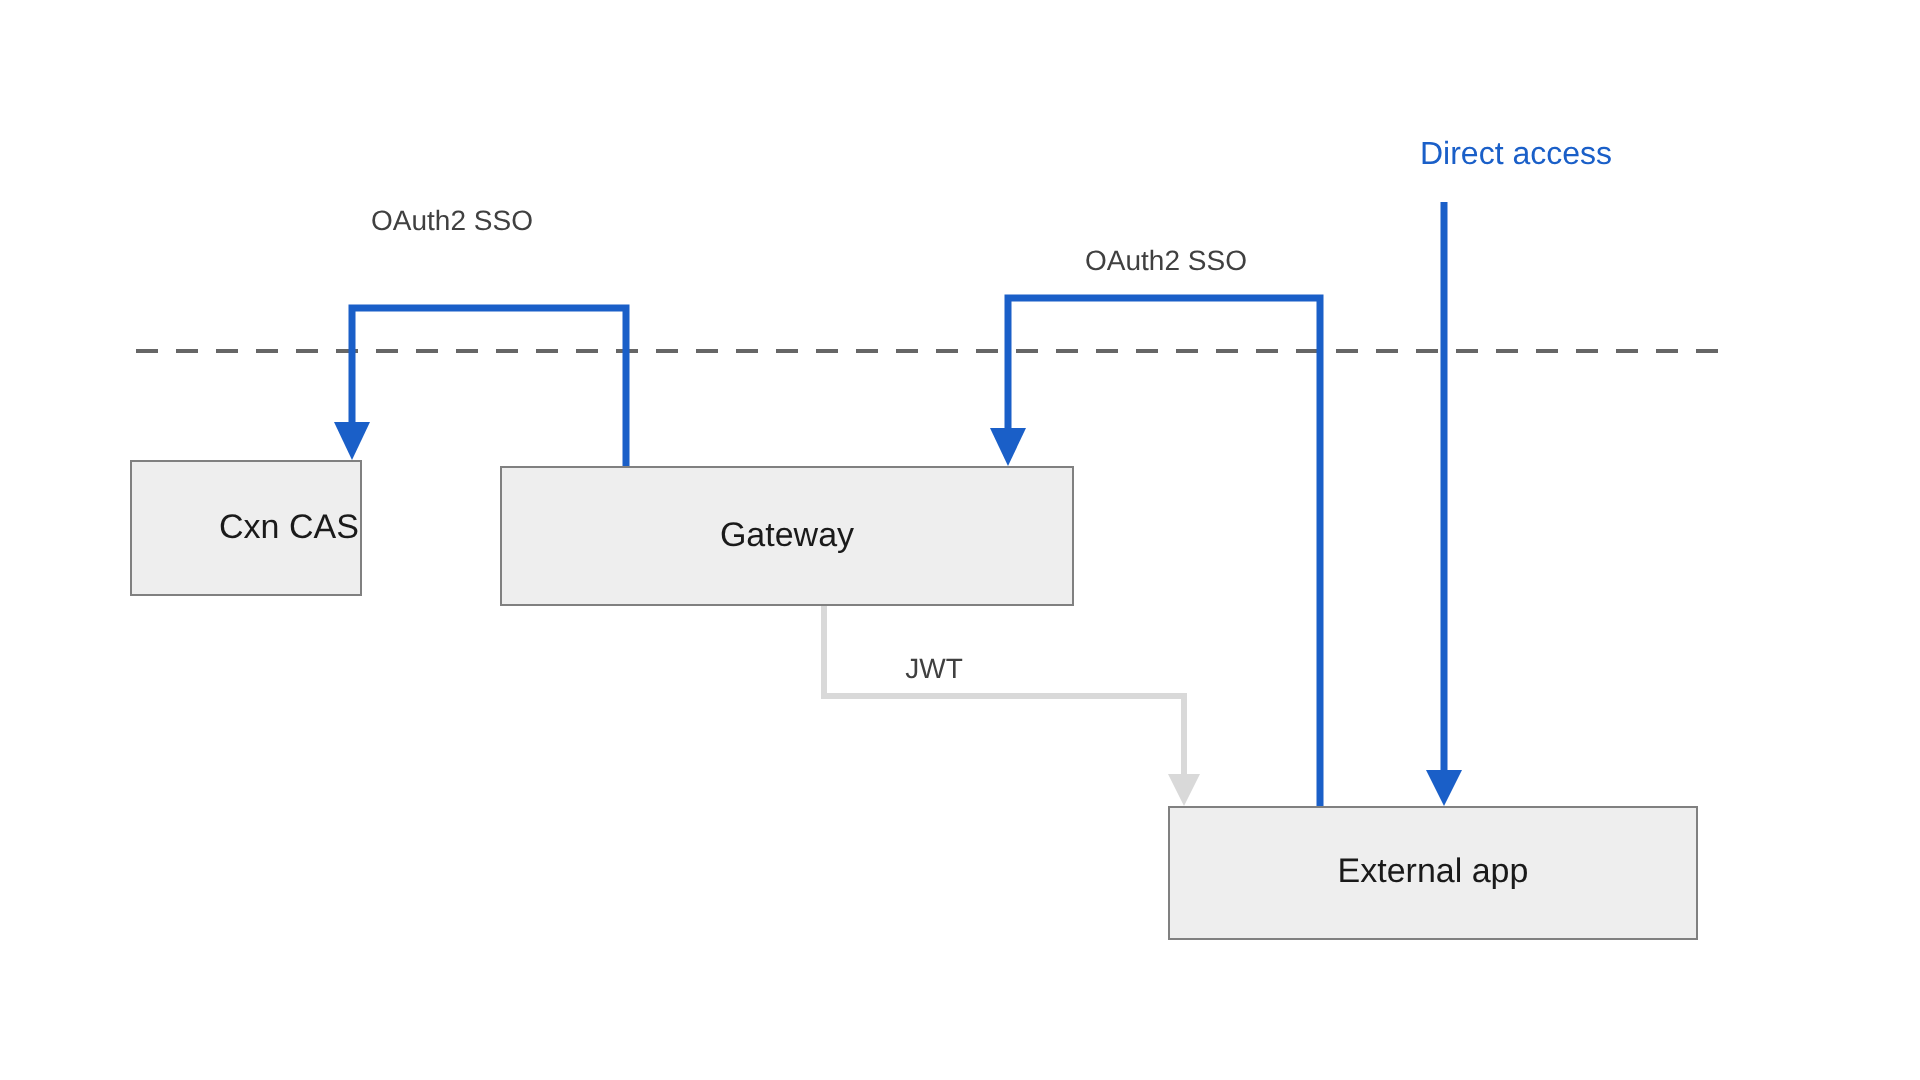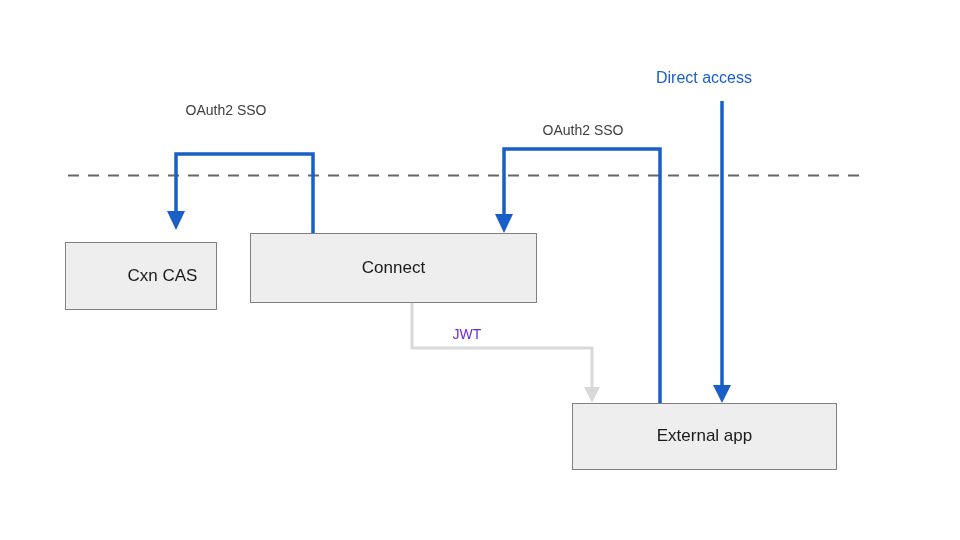--- a/index.html
+++ b/index.html
@@ -51,21 +51,21 @@
     color: #404040;
     text-align: center;
     white-space: nowrap;
     transform: translateX(-50%);
   }
   .edge-label.blue-text {
     color: #1a5fc8;
     font-size: 16px;
   }
   .edge-label.faint-text {
-    color: #6d28d9;
+    color: #404040;
     font-size: 14px;
   }
   .edge-label .line2 { display: block; }
 </style>
 </head>
 <body>
 
 <div id="canvas">
 
   <svg id="diagram-svg" viewBox="0 0 960 540" xmlns="http://www.w3.org/2000/svg">
@@ -86,41 +86,41 @@
       <path d="M 660 403 L 660 149 L 504 149 L 504 215" fill="none" stroke="#1a5fc8" stroke-width="3.5" stroke-linejoin="miter" stroke-linecap="butt"></path>
       <polygon points="495,214 513,214 504,233" fill="#1a5fc8"></polygon>
     </g>
 
     <g>
       <path d="M 722 101 L 722 386" fill="none" stroke="#1a5fc8" stroke-width="3.5" stroke-linecap="butt"></path>
       <polygon points="713,385 731,385 722,403" fill="#1a5fc8"></polygon>
     </g>
   </svg>
 
-  <div class="node-box" style="left:65px; top:242px; width:152px; height:68px;padding-left:43px;">
+  <div class="node-box" style="left:65px; top:230px; width:116px; height:68px;padding-left:43px;">
     <span class="node-label">Cxn CAS</span>
   </div>
 
   <div class="node-box" style="left:250px; top:233px; width:287px; height:70px;">
-    <span class="node-label">Connect</span>
+    <span class="node-label">Gateway</span>
   </div>
 
-  <div class="node-box" style="left:572px; top:403px; width:265px; height:67px;">
+  <div class="node-box" style="left:584px; top:403px; width:265px; height:67px;">
     <span class="node-label">External app</span>
   </div>
 
   <div class="edge-label" style="left:226px; top:101px;">
     <span>OAuth2 SSO</span>
   </div>
 
   <div class="edge-label" style="left:583px; top:121px;">
     <span>OAuth2 SSO</span>
   </div>
 
-  <div class="edge-label blue-text" style="left:704px; top:68px;">
+  <div class="edge-label blue-text" style="left:758px; top:68px;">
     <span>Direct access</span>
   </div>
 
   <div class="edge-label faint-text" style="left:467px; top:325px;">
     <span>JWT</span>
   </div>
 
 </div>
 
 </body></html>

